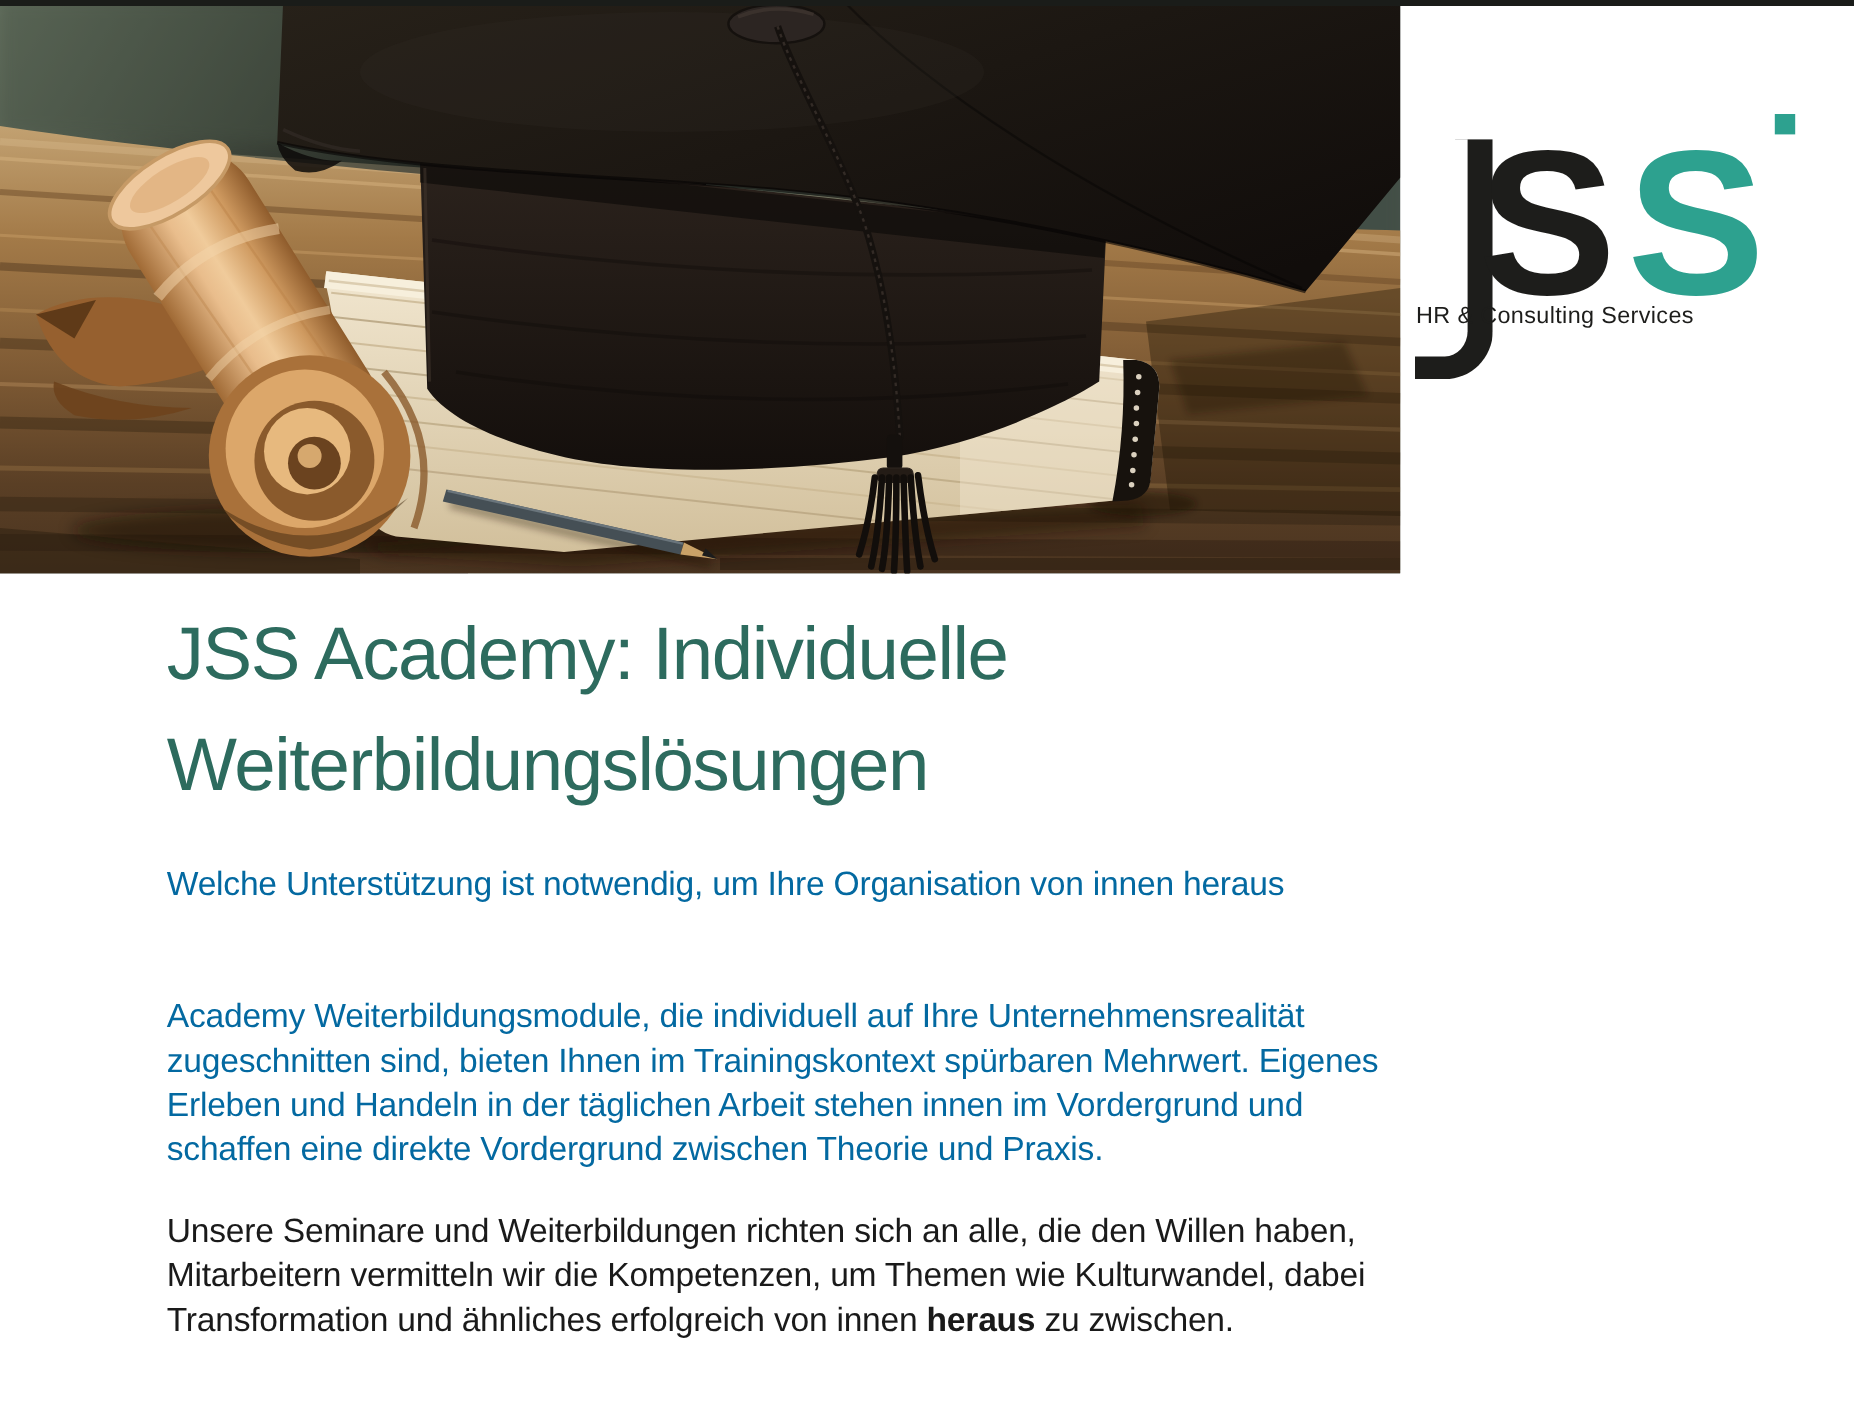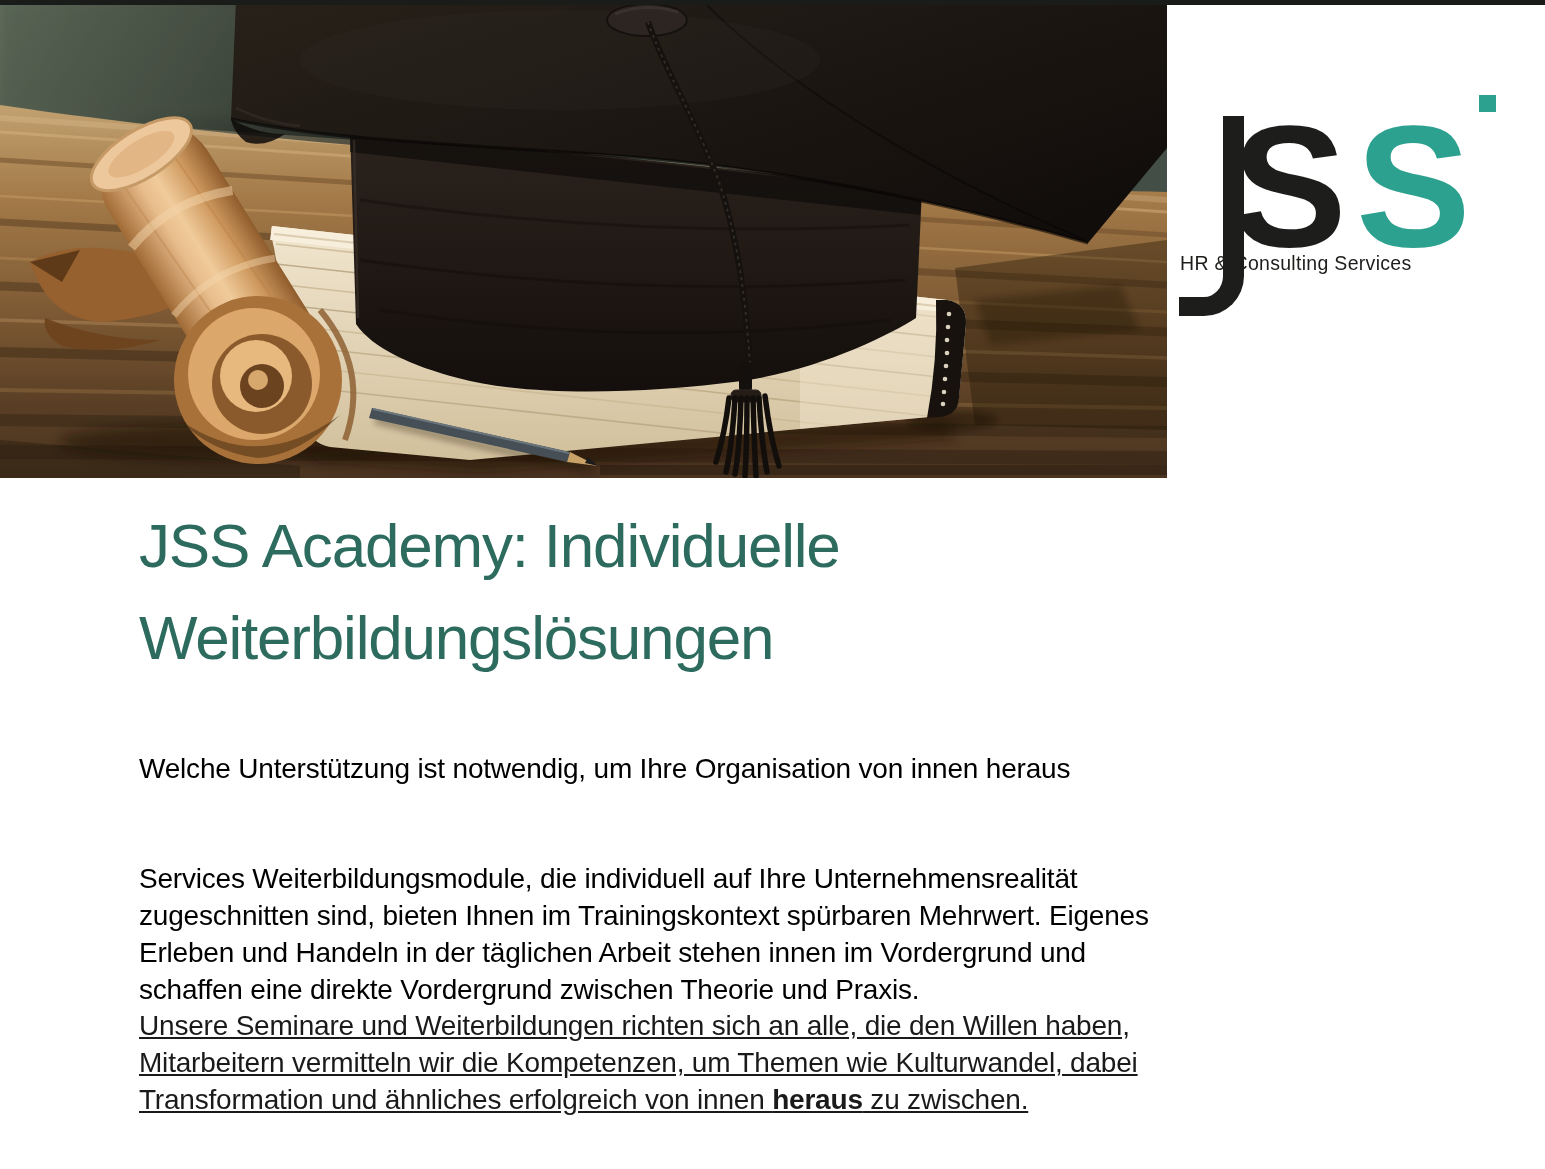--- a/index.html
+++ b/index.html
@@ -22,25 +22,25 @@
           color:#1d1d1b;letter-spacing:.3px;white-space:nowrap;}
   .sr{position:absolute;width:1px;height:1px;overflow:hidden;clip:rect(0 0 0 0);}
 
   
   .headline{position:absolute;left:139px;top:500px;color:#2d6b5e;
             font:400 62px/92px "Liberation Sans",sans-serif;letter-spacing:-1.2px;}
   .headline .line{white-space:nowrap;}
   .para{position:absolute;left:139px;font:400 28px/37px "Liberation Sans",sans-serif;
         letter-spacing:-.2px;}
   .para .line{white-space:nowrap;}
-  .para.teal{color:#000000;margin-top:32px;}
+  .para.teal{color:#0369a1;}
   .para.dark{color:#1a1a1a;}
   #para-intro{top:718px;}
   #para-teal{top:828px;}
-  #para-dark{top:1007px;text-decoration:underline;}
+  #para-dark{top:1007px;}
   .b{font-weight:bold;margin-top:32px;}
 </style>
 </head>
 <body>
 
 <div class="page">
 
   <div class="hero">
     <svg viewBox="0 0 1167 478" width="1167" height="478" aria-hidden="true">
       <defs>
@@ -220,21 +220,21 @@
   <div class="headline">
     <div class="line">JSS Academy: Individuelle</div>
     <div class="line">Weiterbildungslösungen</div>
   </div>
 
   <div class="para teal" id="para-intro">
     <div class="line">Welche Unterstützung ist notwendig, um Ihre Organisation von innen heraus</div>
   </div>
 
   <div class="para teal" id="para-teal">
-    <div class="line">Services Weiterbildungsmodule, die individuell auf Ihre Unternehmensrealität</div>
+    <div class="line">Academy Weiterbildungsmodule, die individuell auf Ihre Unternehmensrealität</div>
     <div class="line">zugeschnitten sind, bieten Ihnen im Trainingskontext spürbaren Mehrwert. Eigenes</div>
     <div class="line">Erleben und Handeln in der täglichen Arbeit stehen innen im Vordergrund und</div>
     <div class="line">schaffen eine direkte Vordergrund zwischen Theorie und Praxis.</div>
   </div>
 
   <div class="para dark" id="para-dark">
     <div class="line">Unsere Seminare und Weiterbildungen richten sich an alle, die den Willen haben,</div>
     <div class="line">Mitarbeitern vermitteln wir die Kompetenzen, um Themen wie Kulturwandel, dabei</div>
     <div class="line"><span>Transformation und ähnliches erfolgreich von innen </span><span class="b">heraus</span><span> zu zwischen.</span></div>
   </div>

